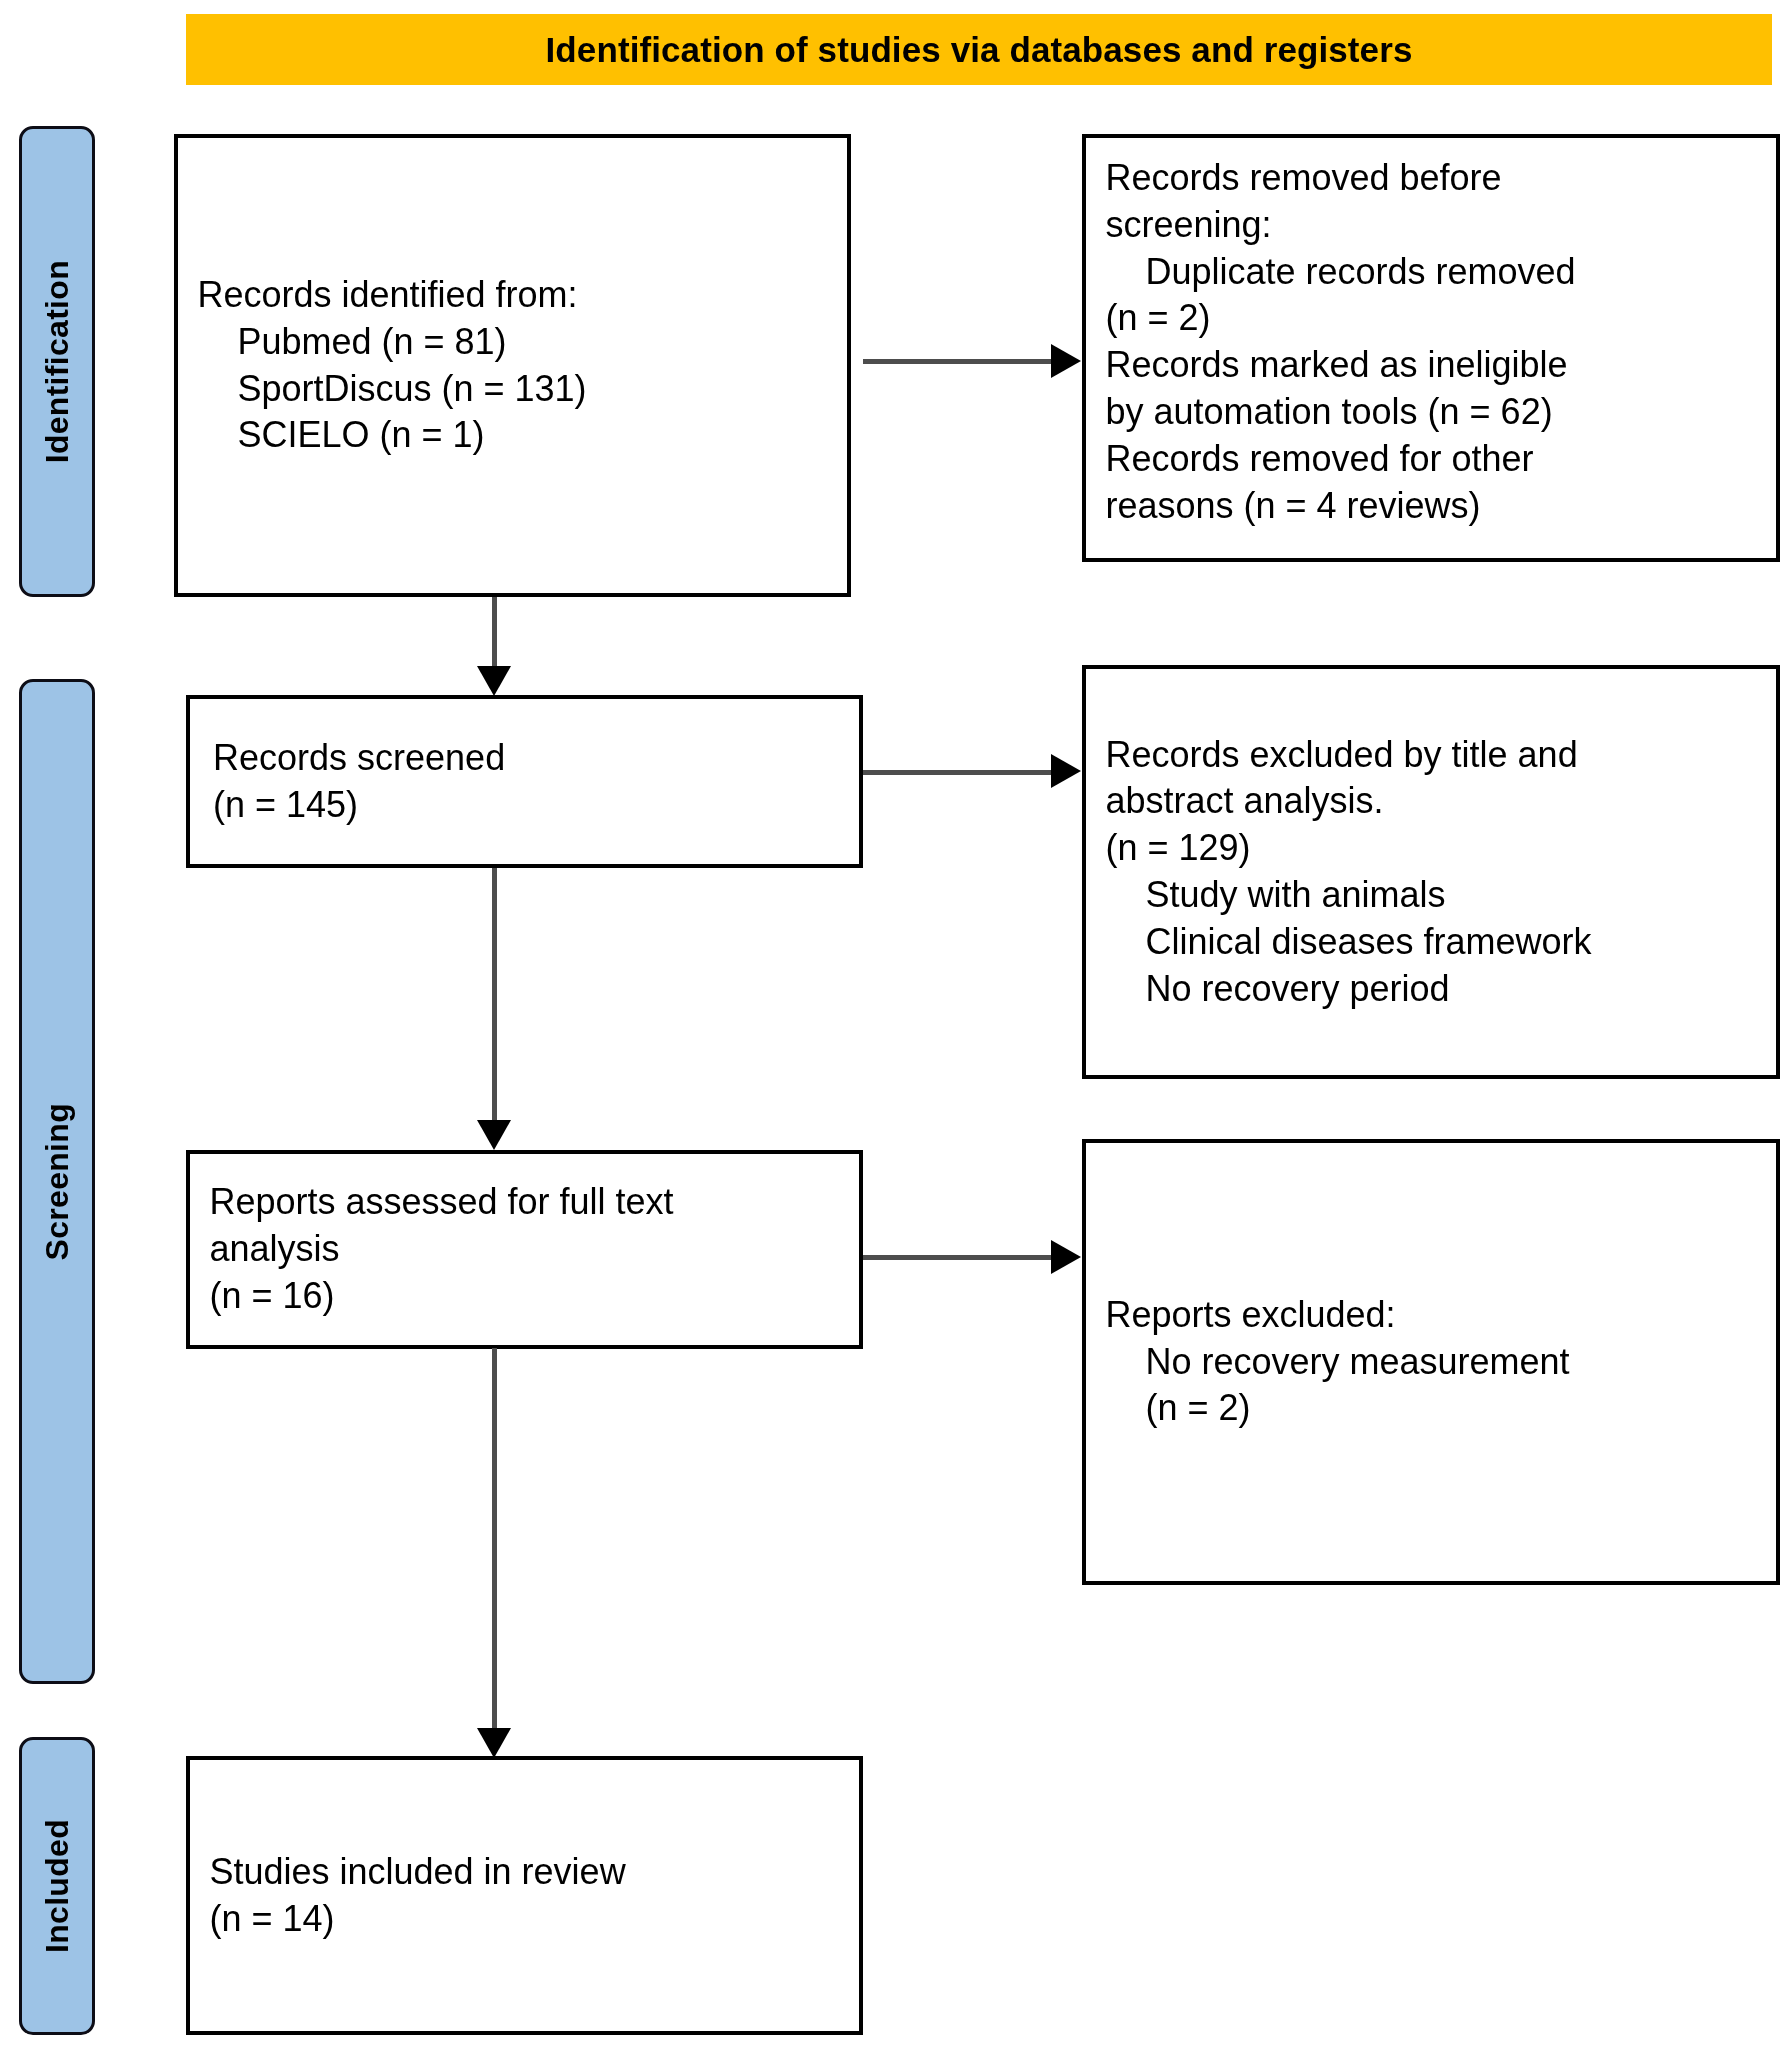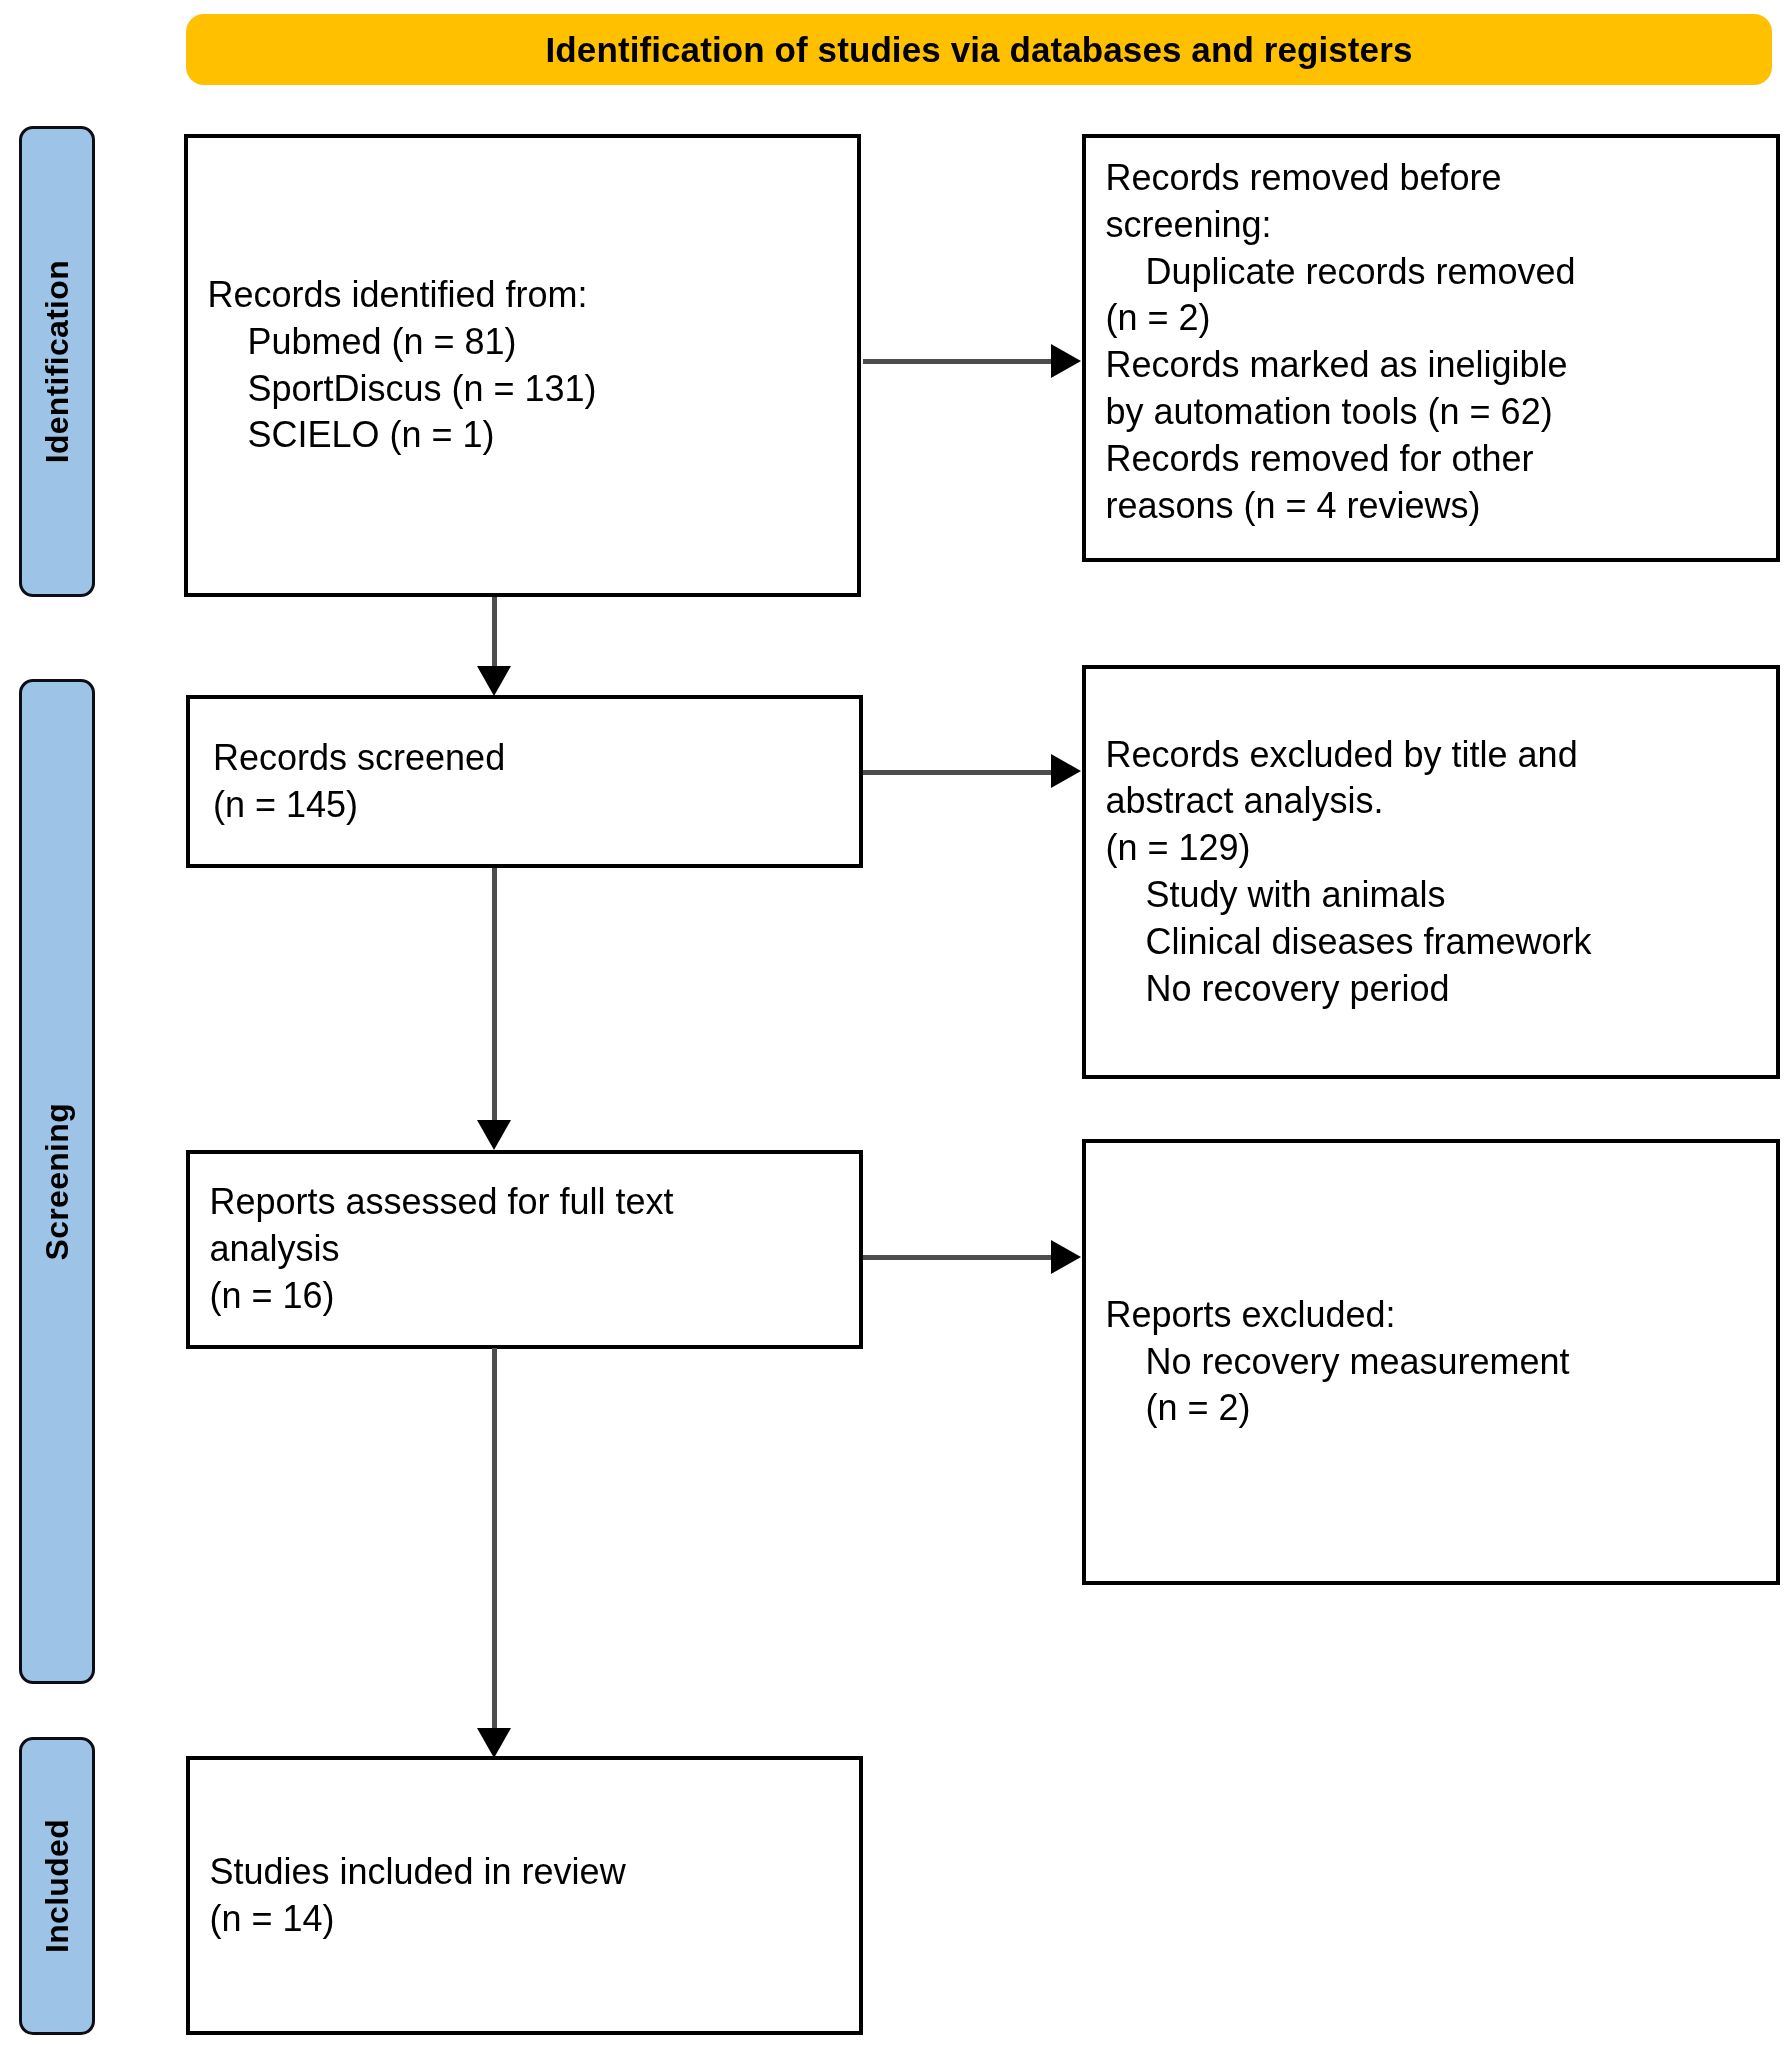--- a/index.html
+++ b/index.html
@@ -19,21 +19,21 @@
   }
 
   
   .banner {
     position: absolute;
     left: 186px;
     top: 14px;
     width: 1586px;
     height: 71px;
     background: #FFC000;
-    border-radius: 18px;
+    border-radius: 0;
     box-sizing: border-box;
     display: flex;
     align-items: center;
     justify-content: center;
   }
   .banner-text {
     font-size: 35px;
     font-weight: bold;
     color: #000000;
     letter-spacing: 0.1px;
@@ -78,21 +78,21 @@
   .flow-box .line {
     font-size: 36px;
     line-height: 1.30;
     color: #000000;
     white-space: pre-wrap;
   }
   .flow-box .line.indent { padding-left: 40px; }
   .box-inner { display: flex; flex-direction: column; height: 100%; justify-content: center; }
   .box-inner.top { justify-content: flex-start; }
 
-  #box-identified    { left: 184px;  top: 134px;  width: 677px; height: 463px; }
+  #box-identified    { left: 174px;  top: 134px;  width: 677px; height: 463px; }
   #box-removed       { left: 1082px; top: 134px;  width: 698px; height: 428px; }
   #box-screened      { left: 186px;  top: 695px; width: 677px; height: 173px; padding-left: 23px; }
   #box-excluded      { left: 1082px; top: 665px; width: 698px; height: 414px; }
   #box-reports       { left: 186px;  top: 1150px; width: 677px; height: 199px; }
   #box-reports-excl  { left: 1082px; top: 1139px; width: 698px; height: 446px; }
   #box-included      { left: 186px;  top: 1756px; width: 677px; height: 279px; }
 
   
   .conn-v {
     position: absolute;

